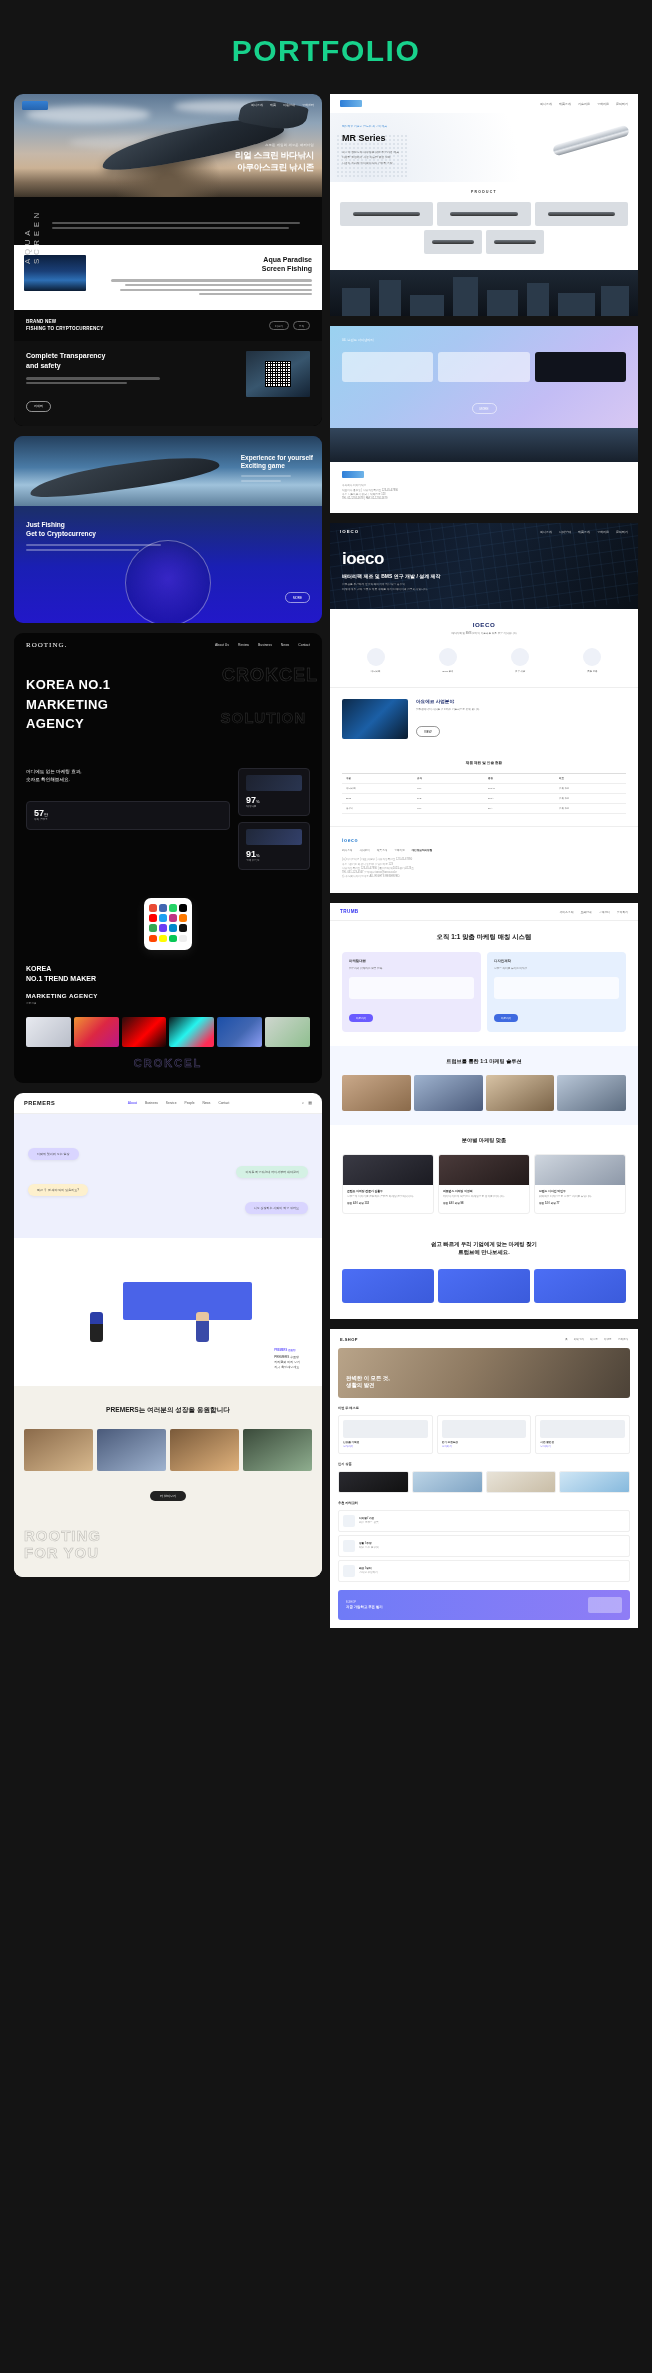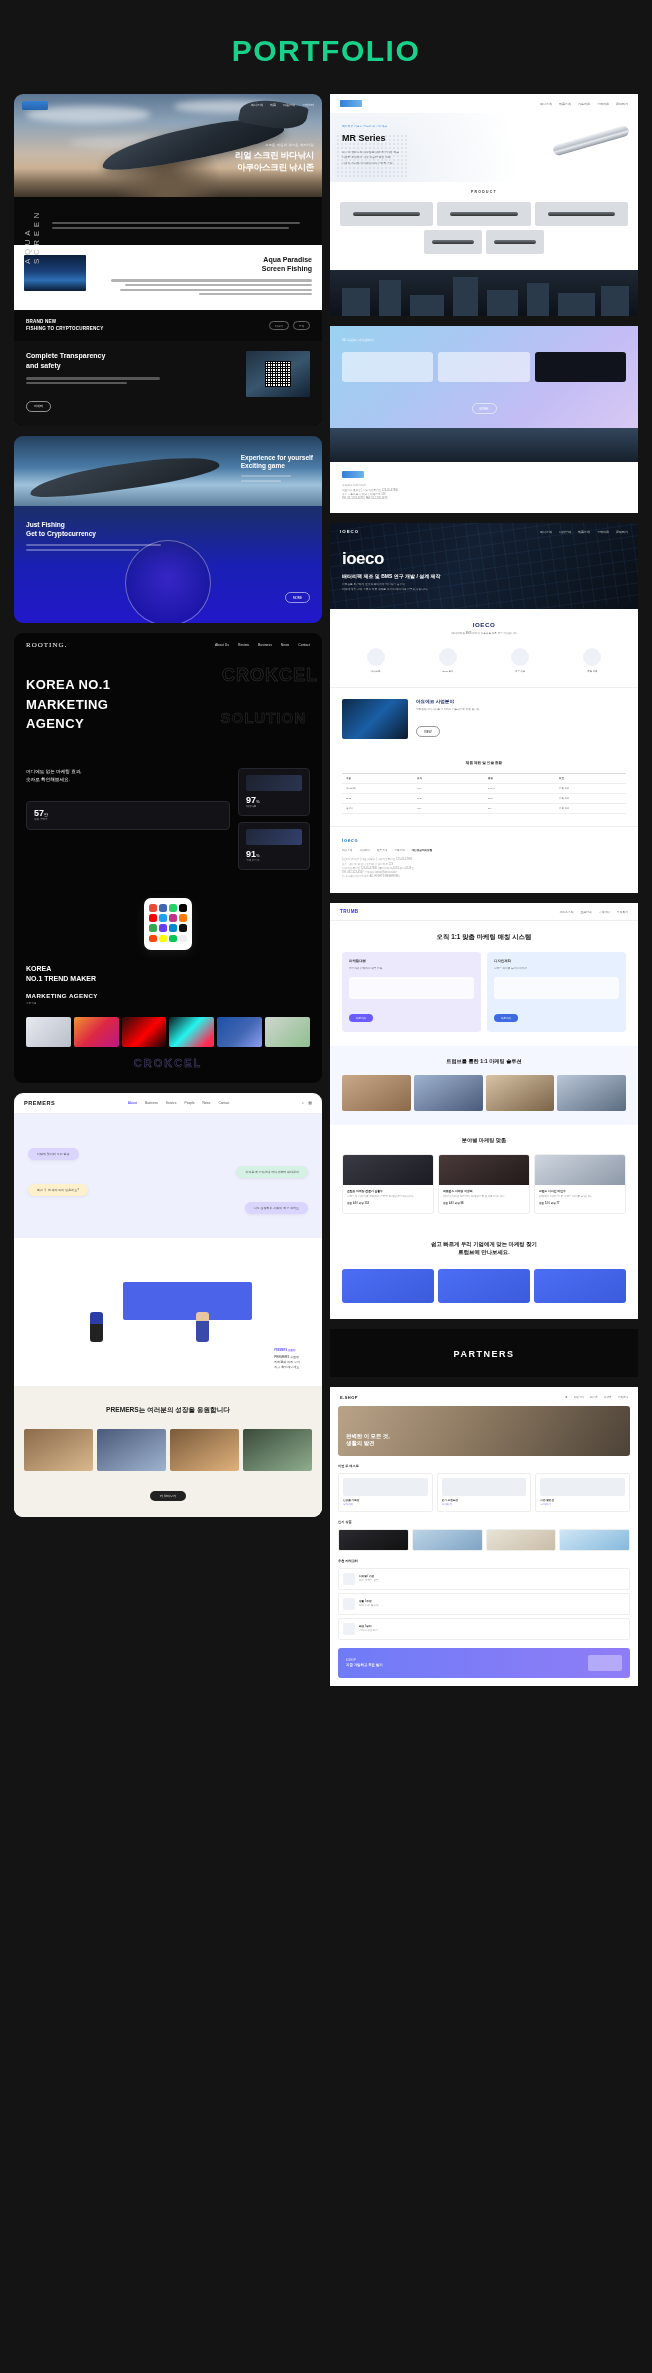--- a/index.html
+++ b/index.html
@@ -587,20 +587,24 @@
             <div style="background:linear-gradient(150deg,#8a6a4a,#d8b98e)"></div>
             <div style="background:linear-gradient(150deg,#4a5a7a,#9fb3cf)"></div>
             <div style="background:linear-gradient(150deg,#7a5a3a,#e0b27c)"></div>
             <div style="background:linear-gradient(150deg,#3a4a3a,#8fae8f)"></div>
           </div>
           <div style="margin-top:12px">
             <span style="display:inline-block;background:#222;color:#fff;border-radius:20px;padding:3px 10px;font-size:3px">더 알아보기</span>
           </div>
         </div>
 
+        <div class="pm-footer">
+          <div class="pm-rooting">ROOTING</div>
+          <div class="pm-rooting r2">FOR YOU</div>
+        </div>
       </div>
 
     </div>
 
     <div class="col">
 
       <div class="card mt">
         <div class="mt-nav">
           <div class="mt-logo"></div>
           <ul>
@@ -850,21 +854,20 @@
             <span>트럼브에 만나보세요.</span>
           </h4>
           <div class="tb-three">
             <div></div>
             <div></div>
             <div></div>
           </div>
         </div>
       </div>
 
-      <div class="partners">PARTNERS</div>
 
       <div class="card lc">
         <div class="lc-nav">
           <div class="brand">E-SHOP</div>
           <ul>
             <li>홈</li>
             <li>카테고리</li>
             <li>베스트</li>
             <li>이벤트</li>
             <li>고객센터</li>

